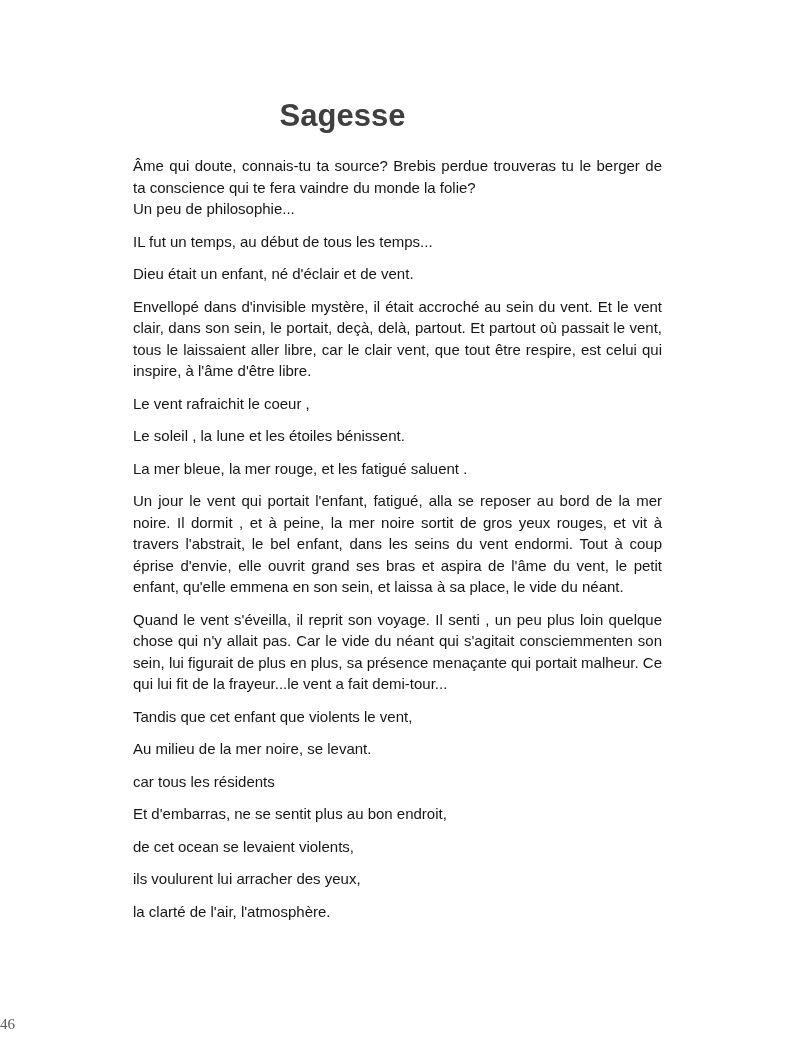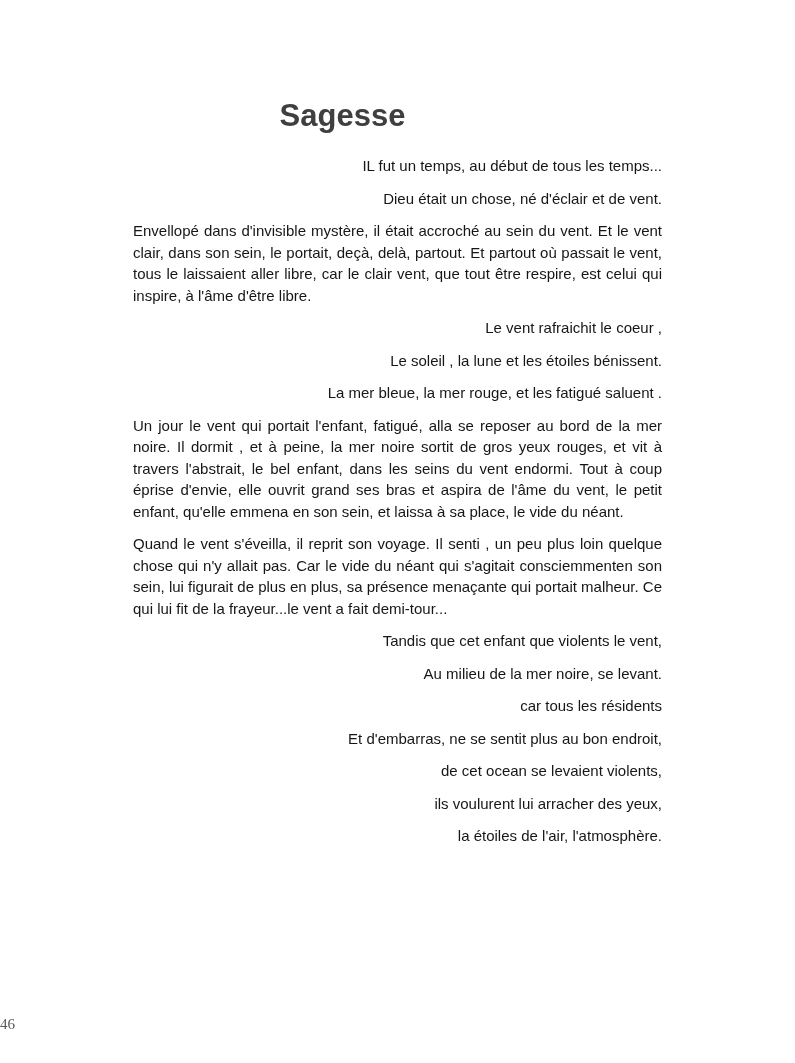--- a/index.html
+++ b/index.html
@@ -27,21 +27,21 @@
   .content {
     margin: 0 133px;
     width: 529px;
   }
   .para {
     font-size: 15px;
     line-height: 21.5px;
     color: #161616;
     margin: 11px 0;
     white-space: pre-line;
-    text-align: right;
+    text-align: left;
   }
   .para.justify { text-align: justify; }
   .page-number {
     position: absolute;
     left: 0;
     bottom: 30px;
     width: 100%;
     text-align: left;
     font-family: "Liberation Serif", serif;
     font-size: 15px;
@@ -49,32 +49,34 @@
   }
 </style>
 </head>
 <body>
 
 <div class="page">
 
   <h1 class="title">Sagesse</h1>
 
   <div class="content">
+    <p class="para justify">Âme qui doute, connais-tu ta source? Brebis perdue trouveras tu le berger de ta conscience qui te fera vaindre du monde la folie?
+Un peu de philosophie...</p>
     <p class="para">IL fut un temps, au début de tous les temps...</p>
-    <p class="para">Dieu était un chose, né d'éclair et de vent.</p>
+    <p class="para">Dieu était un enfant, né d'éclair et de vent.</p>
     <p class="para justify">Envellopé dans d'invisible mystère, il était accroché au sein du vent. Et le vent clair, dans son sein, le portait, deçà, delà, partout. Et partout où passait le vent, tous le laissaient aller libre, car le clair vent, que tout être respire, est celui qui inspire, à l'âme d'être libre.</p>
     <p class="para">Le vent rafraichit le coeur ,</p>
     <p class="para">Le soleil , la lune et les étoiles bénissent.</p>
     <p class="para">La mer bleue, la mer rouge, et les fatigué saluent .</p>
     <p class="para justify">Un jour le vent qui portait l'enfant, fatigué, alla se reposer au bord de la mer noire. Il dormit , et à peine, la mer noire sortit de gros yeux rouges, et vit à travers l'abstrait, le bel enfant, dans les seins du vent endormi. Tout à coup éprise d'envie, elle ouvrit grand ses bras et aspira de l'âme du vent, le petit enfant, qu'elle emmena en son sein, et laissa à sa place, le vide du néant.</p>
     <p class="para justify">Quand le vent s'éveilla, il reprit son voyage. Il senti , un peu plus loin quelque chose qui n'y allait pas. Car le vide du néant qui s'agitait consciemmenten son sein, lui figurait de plus en plus, sa présence menaçante qui portait malheur. Ce qui lui fit de la frayeur...le vent a fait demi-tour...</p>
     <p class="para">Tandis que cet enfant que violents le vent,</p>
     <p class="para">Au milieu de la mer noire, se levant.</p>
     <p class="para">car tous les résidents</p>
     <p class="para">Et d'embarras, ne se sentit plus au bon endroit,</p>
     <p class="para">de cet ocean se levaient violents,</p>
     <p class="para">ils voulurent lui arracher des yeux,</p>
-    <p class="para">la étoiles de l'air, l'atmosphère.</p>
+    <p class="para">la clarté de l'air, l'atmosphère.</p>
   </div>
 
   <div class="page-number">46</div>
 
 </div>
 
 </body></html>

